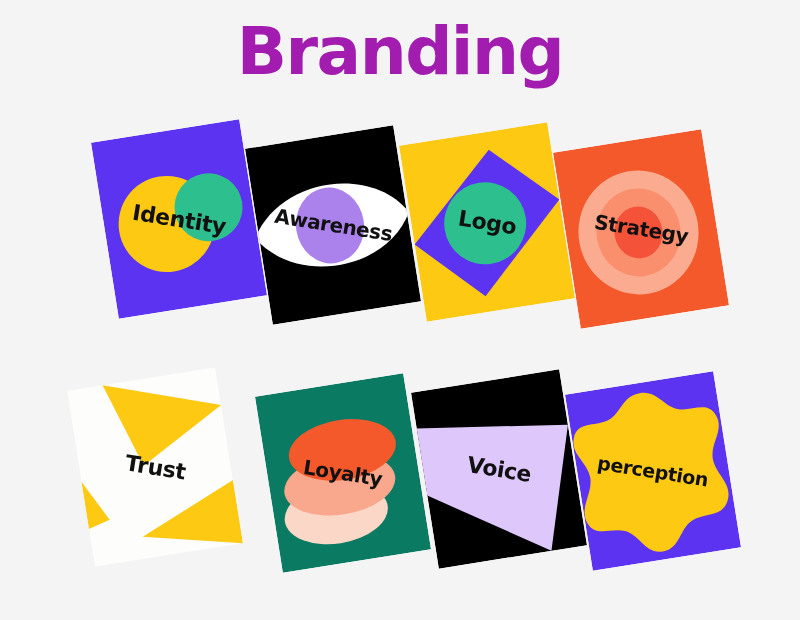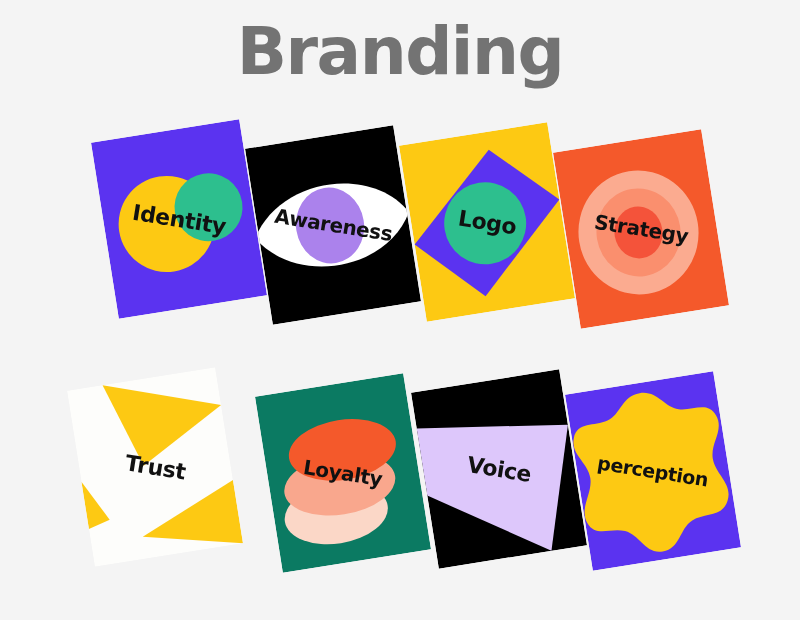--- a/index.html
+++ b/index.html
@@ -25,21 +25,21 @@
   .page-title {
     position: absolute;
     top: 14px;
     left: 0;
     width: 800px;
     text-align: center;
     font-family: "DejaVu Sans", "Liberation Sans", sans-serif;
     font-weight: 700;
     font-size: 66px;
     letter-spacing: -1.5px;
-    color: #737373;
+    color: #a21caf;
     line-height: 1.15;
     user-select: none;
   }
 
   
   .card {
     position: absolute;
     width: 150px;
     height: 178px;
     overflow: hidden;

